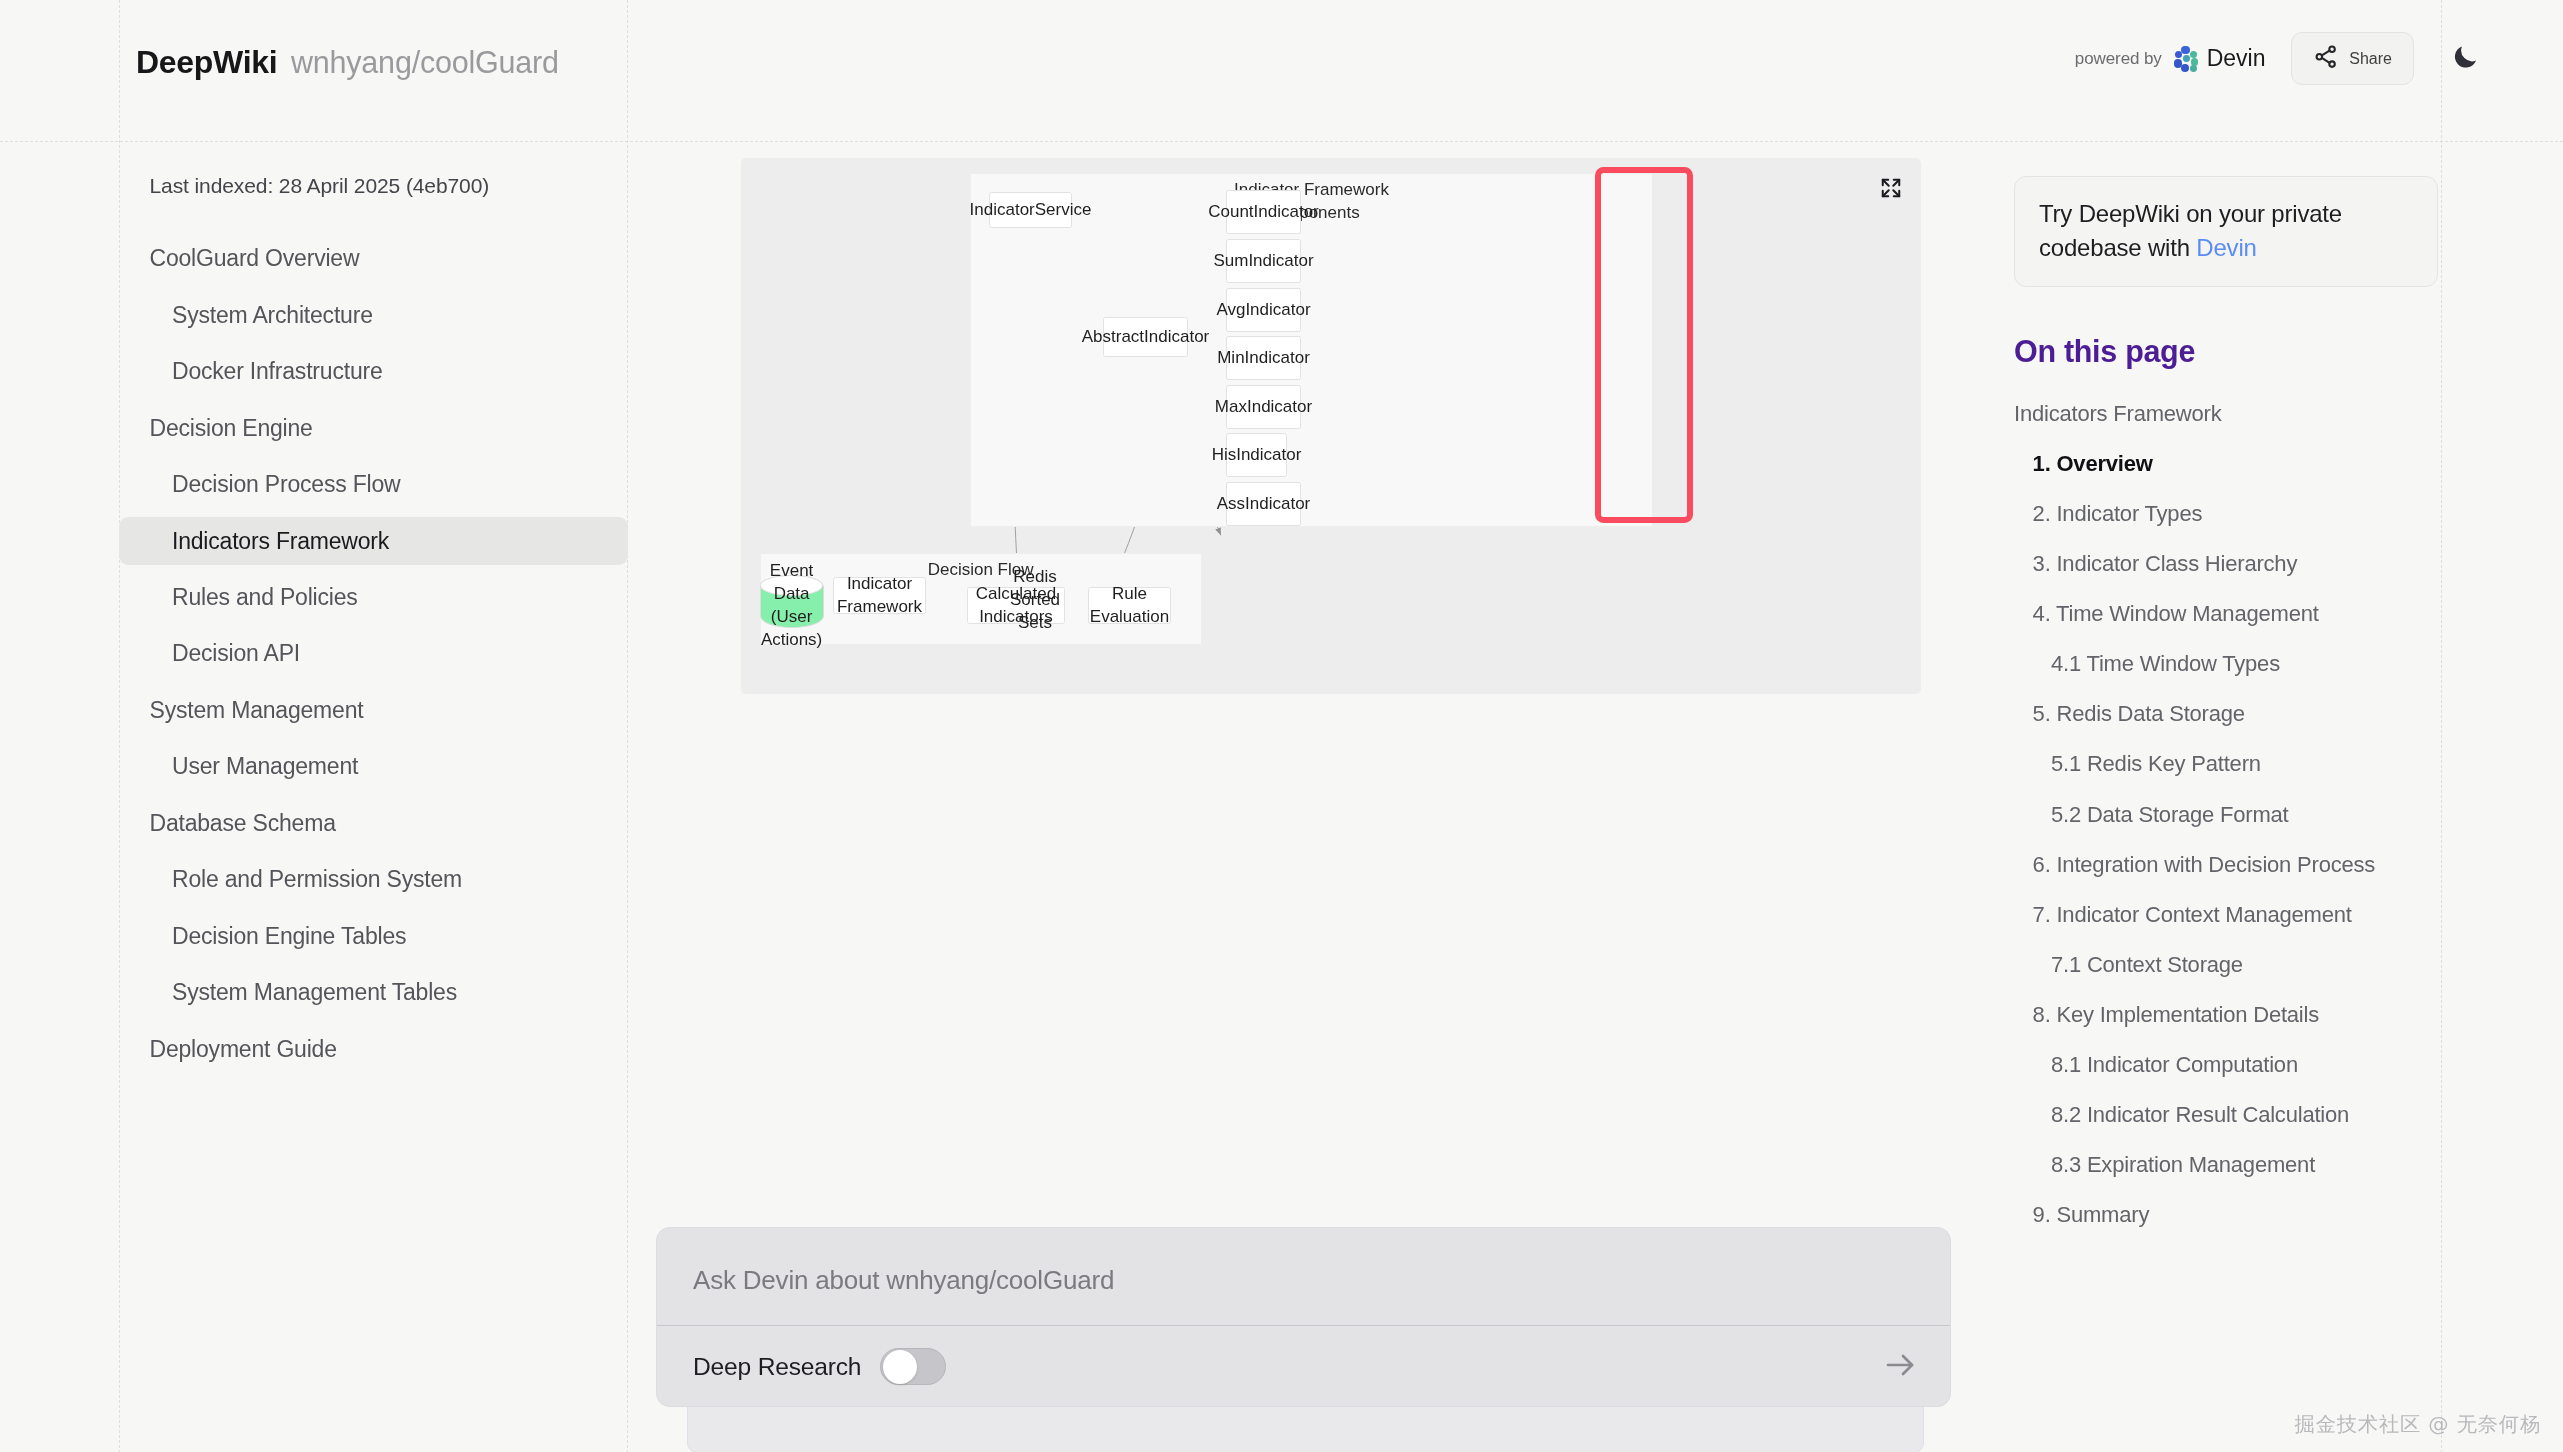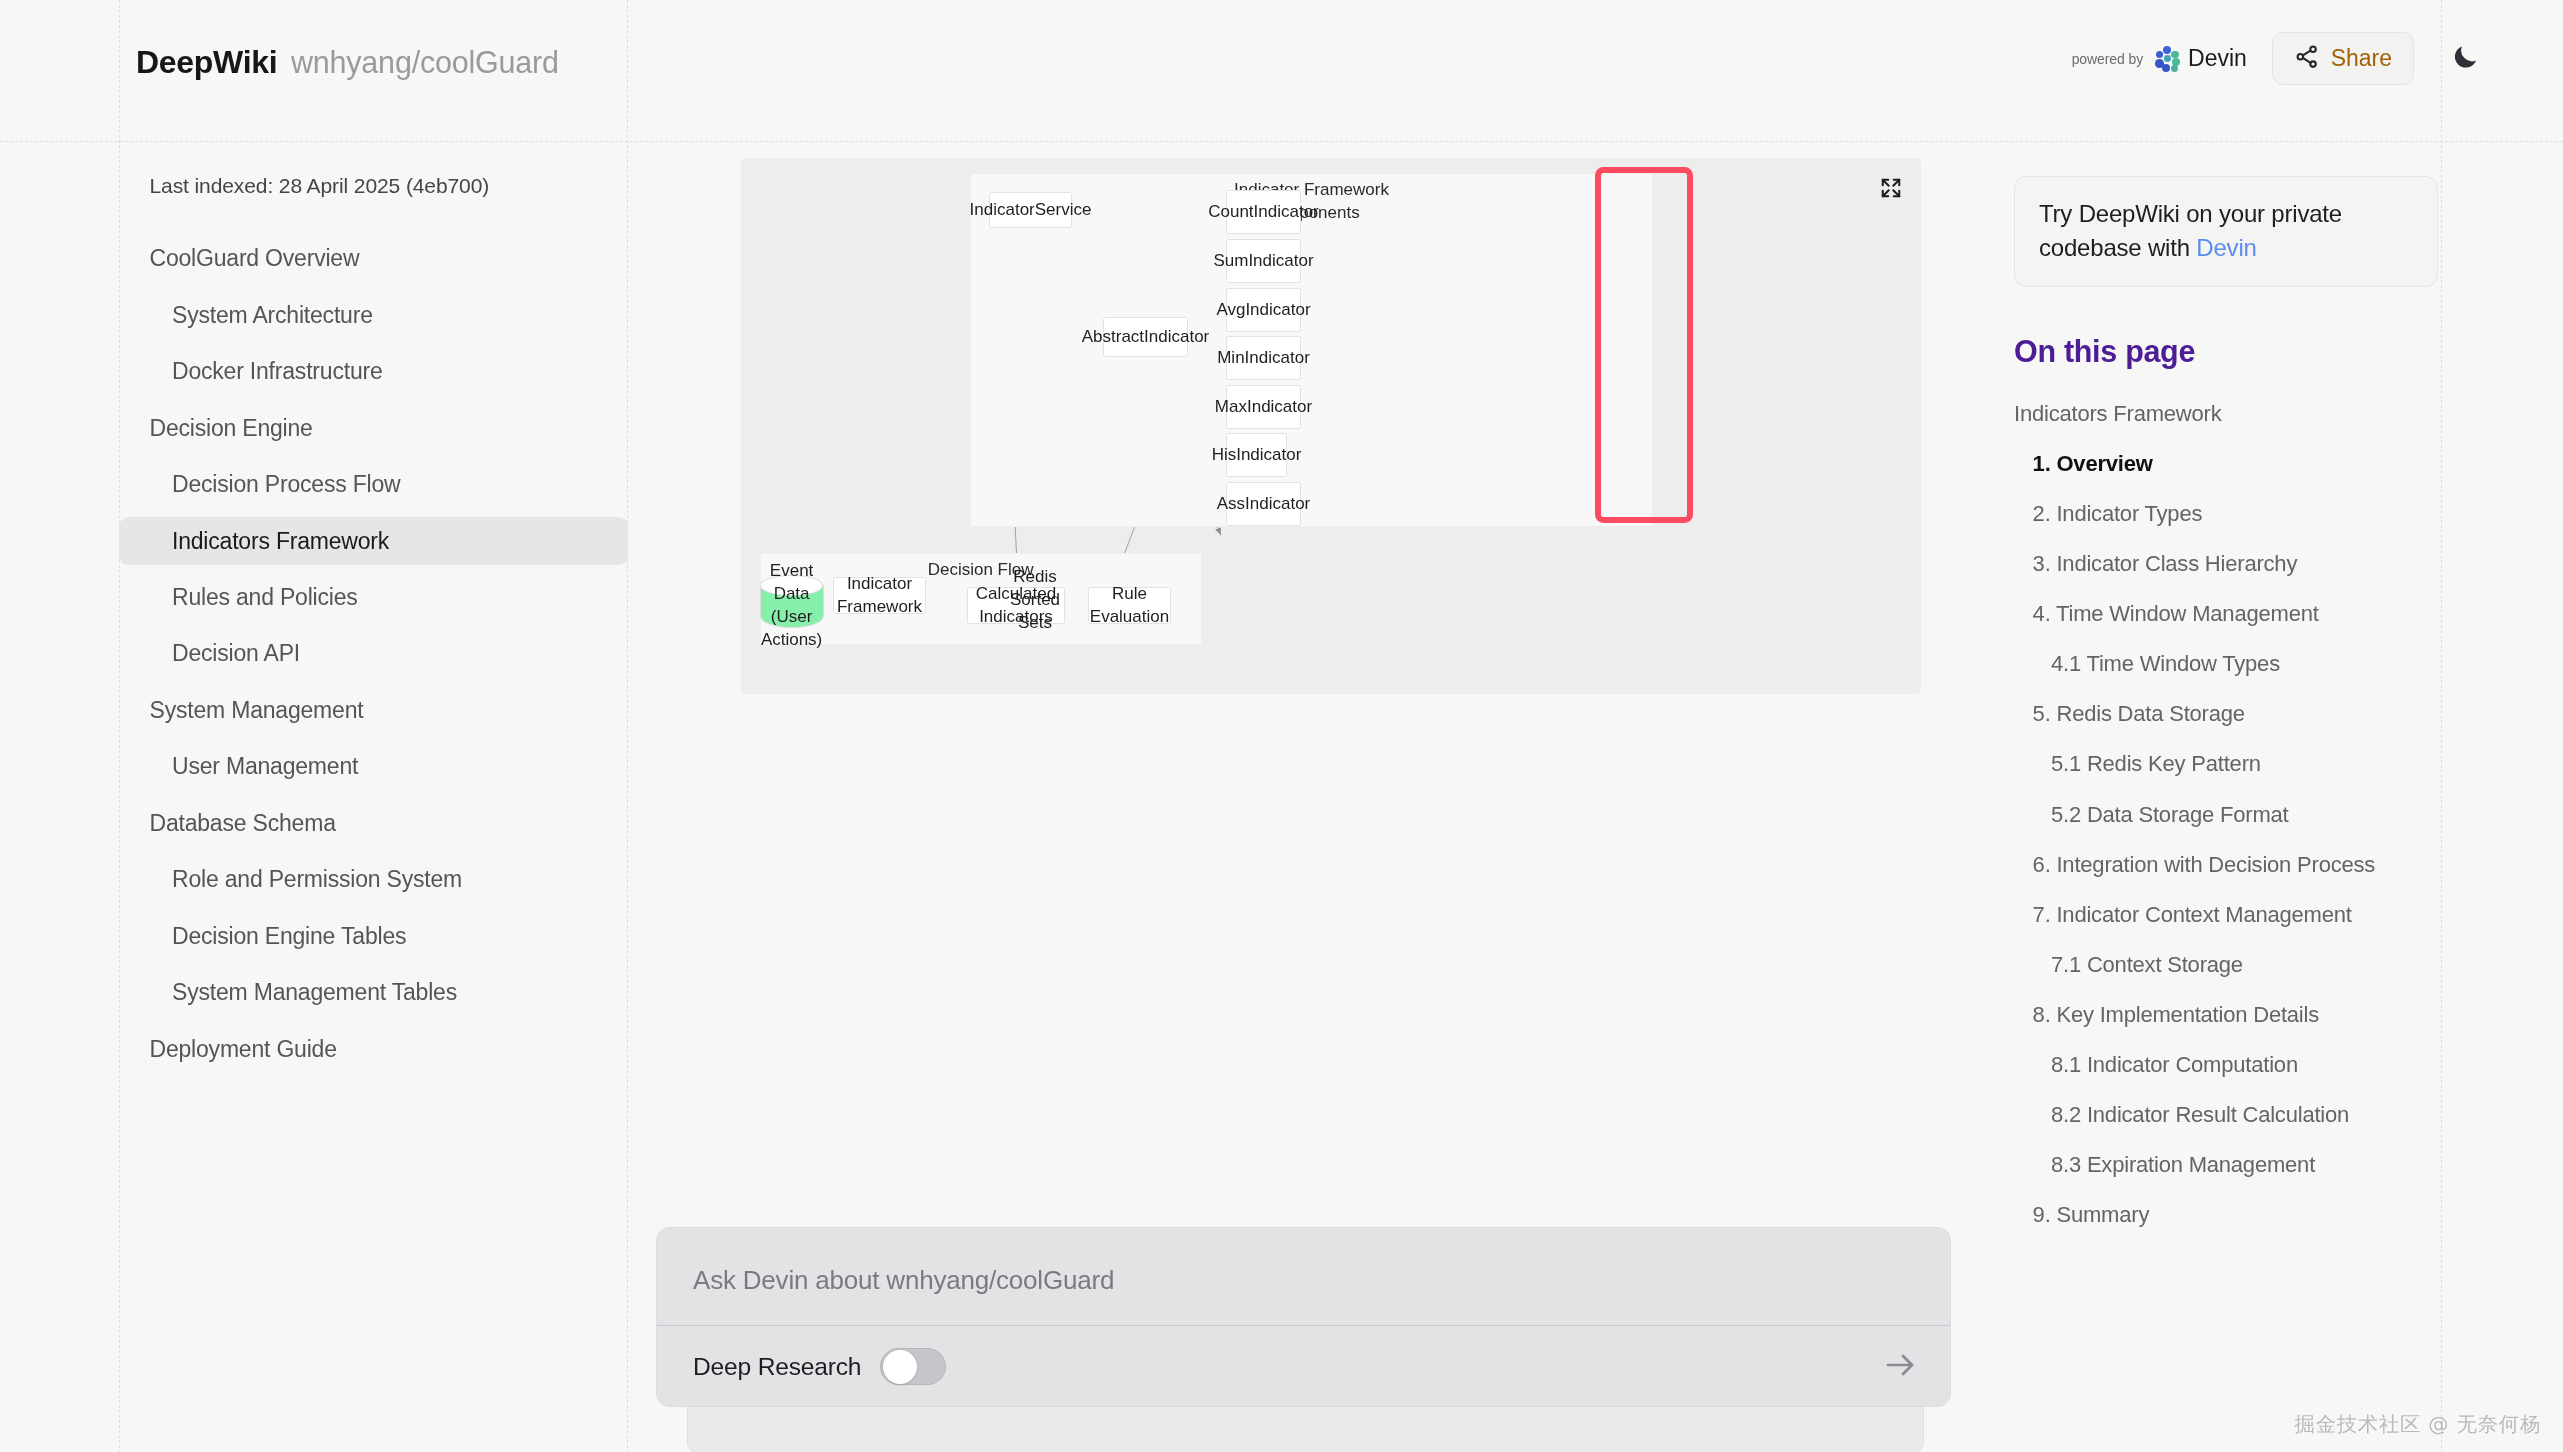--- a/index.html
+++ b/index.html
@@ -20,32 +20,32 @@
     position: absolute; left: 136px; top: 44px;
     display: flex; align-items: baseline; gap: 13.6px;
   }
   .brand { font-size: 32px; font-weight: 700; color: #17171a; letter-spacing: -0.3px; }
   .repo  { font-size: 30.5px; font-weight: 400; color: #9a9a9e; letter-spacing: -0.2px; }
 
   #header-right {
     position: absolute; right: 78px; top: 32px;
     display: flex; align-items: center; gap: 0px;
   }
-  .powered { font-size: 14px; color: #6b6b70; margin-right: 12px; letter-spacing: -0.1px;}
+  .powered { font-size: 17px; color: #6b6b70; margin-right: 12px; letter-spacing: -0.1px;}
   .devin-logo { width: 25.4px; height: 25.4px; position: relative; margin-right: 7.6px; display:inline-block; }
   .devin-logo i { position: absolute; border-radius: 50%; display:block; }
   .devin-name { font-size: 23px; color: #1b1b1f; font-weight: 500; margin-right: 25.4px; }
 
   .share-btn {
     display: flex; align-items: center; gap: 11px;
     height: 53px; padding: 0 21px;
     border: 0.8px solid #e3e3e1; border-radius: 11px;
     background: #f2f2f0; cursor: pointer;
   }
-  .share-label { font-size: 23px; color: #a16207; }
+  .share-label { font-size: 16px; color: #404040; }
   .moon-btn {
     margin-left: 32px; width: 39px; height: 39px; cursor: pointer;
     display: flex; align-items: center; justify-content: center;
   }
 
   
   .hline {
     position: absolute; left: 0; width: 2563px; height: 0;
     border-top: 1.7px dashed #dedede;
   }

